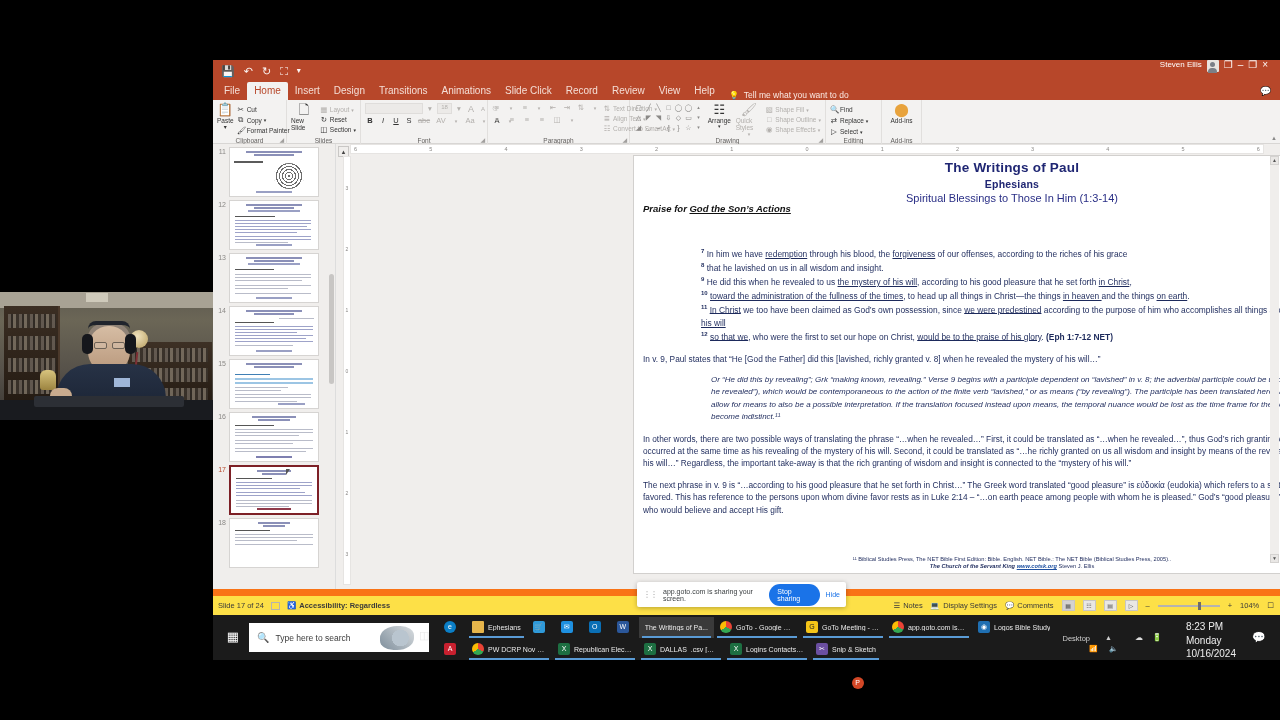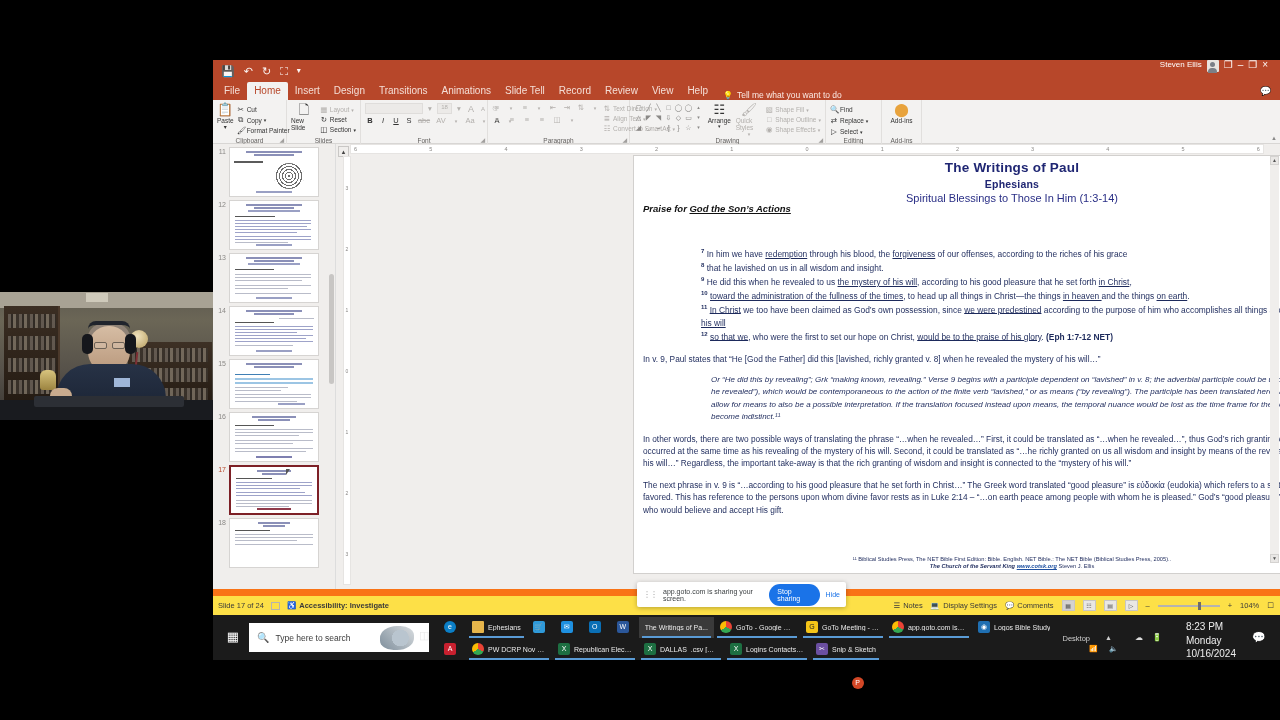--- a/index.html
+++ b/index.html
@@ -261,21 +261,21 @@
       </div>
     </div>
 
     <div class="tabbar">
       <div class="tab">File</div>
       <div class="tab active">Home</div>
       <div class="tab">Insert</div>
       <div class="tab">Design</div>
       <div class="tab">Transitions</div>
       <div class="tab">Animations</div>
-      <div class="tab">Slide Tell</div>
+      <div class="tab">Slide Click</div>
       <div class="tab">Record</div>
       <div class="tab">Review</div>
       <div class="tab">View</div>
       <div class="tab">Help</div>
       <div class="tellme">
         <span class="bulb">💡</span>
         <span>Tell me what you want to do</span>
       </div>
       <span class="tb-comment">💬</span>
     </div>
@@ -698,21 +698,21 @@
         <div class="vs-dn">▼</div>
       </div>
 
 
       <div class="statusbar">
         <div class="sb-left">
           <span>Slide 17 of 24</span>
           <span class="sb-box"></span>
           <span class="sb-item">
             <span>♿</span>
-            <b>Accessibility: Investigate</b>
+            <b>Accessibility: Regardless</b>
           </span>
         </div>
         <div class="sb-right">
           <span class="sb-item">
               <span>☰</span>
               <span>Notes</span>
             </span>
           <span class="sb-item">
               <span>💻</span>
               <span>Display Settings</span>

